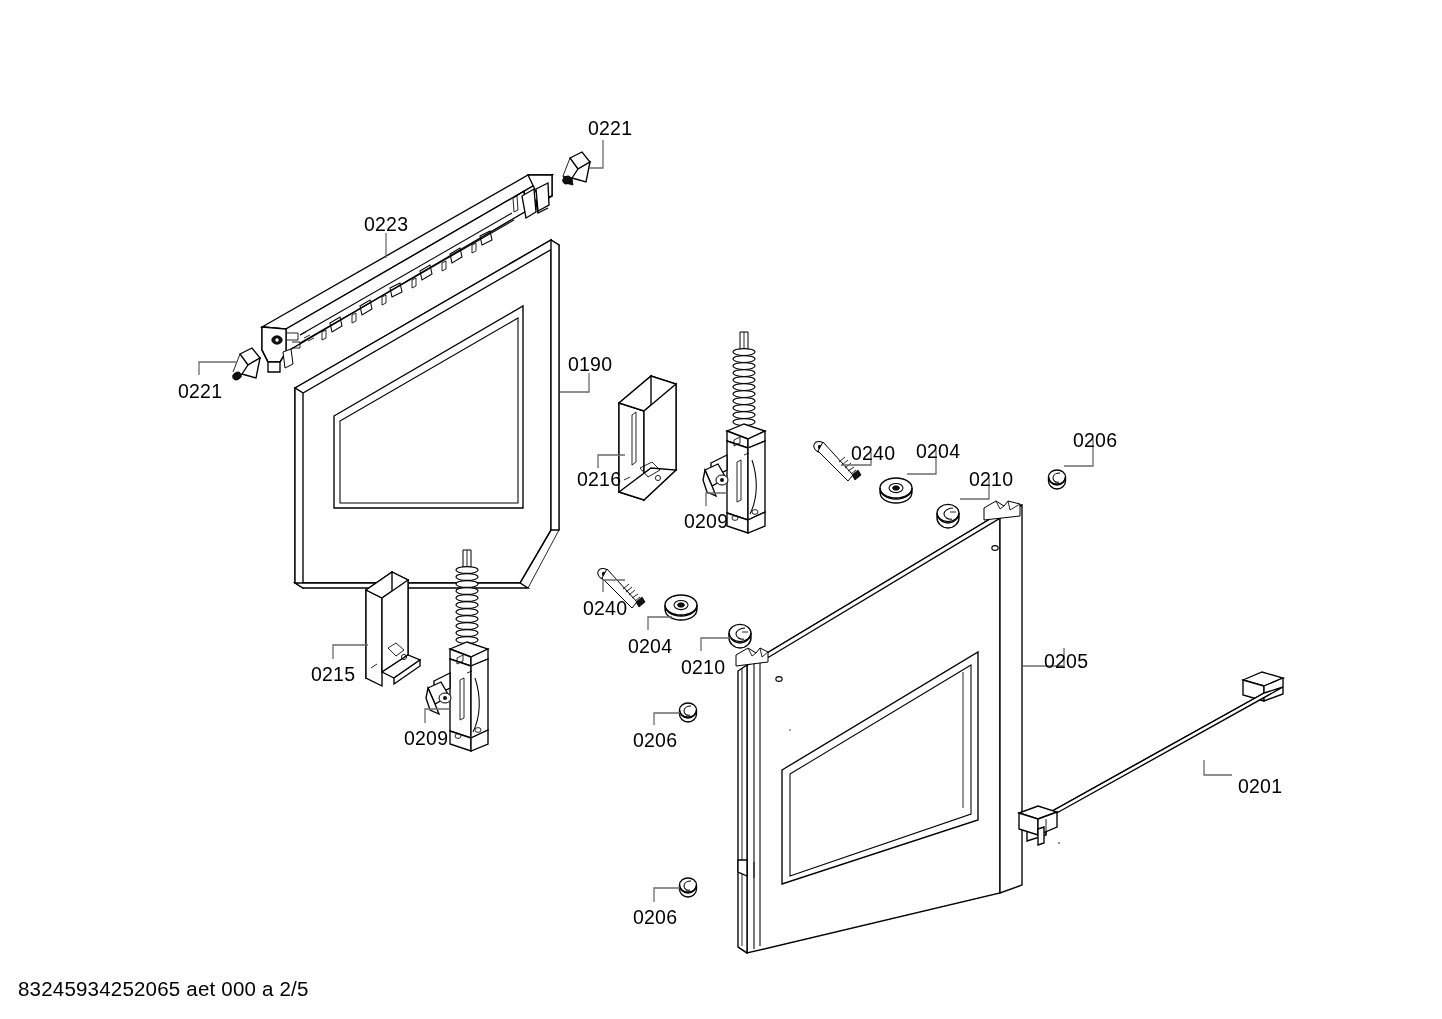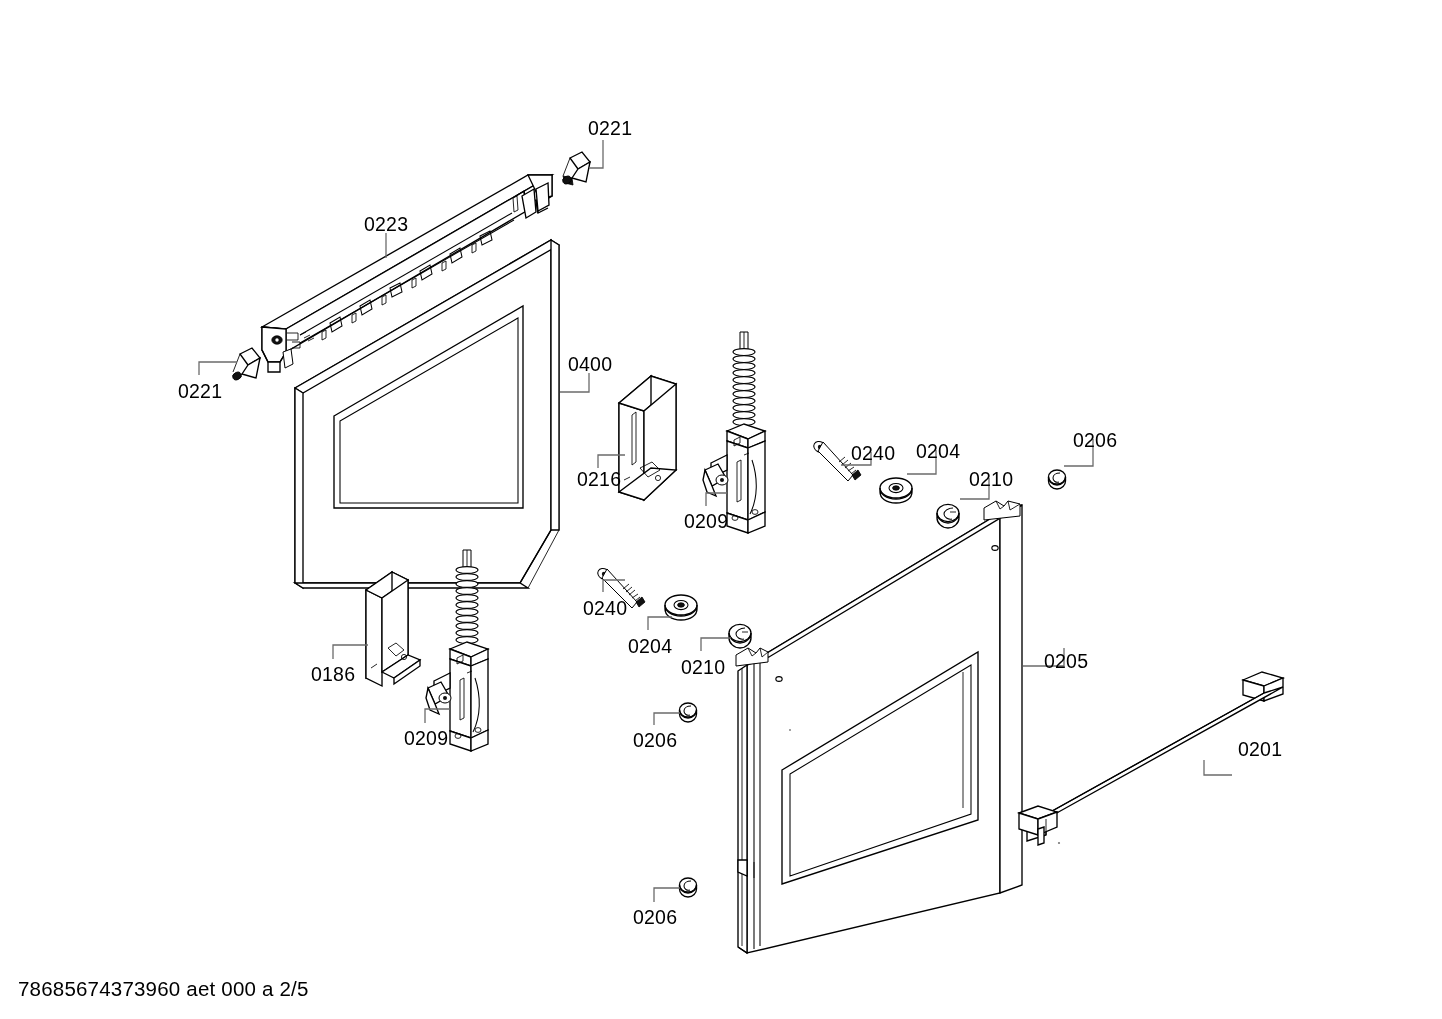--- a/index.html
+++ b/index.html
@@ -426,32 +426,32 @@
       <path class="leader" d="M654 902 L654 888 L680 888"></path>
 
       <path class="leader" d="M1232 775 L1204 775 L1204 760"></path>
     </g>
 
   </svg>
 
   <div class="pn" style="left:588px; top:119px;">0221</div>
   <div class="pn" style="left:364px; top:215px;">0223</div>
   <div class="pn" style="left:178px; top:382px;">0221</div>
-  <div class="pn" style="left:568px; top:355px;">0400</div>
+  <div class="pn" style="left:568px; top:355px;">0190</div>
   <div class="pn" style="left:577px; top:470px;">0216</div>
   <div class="pn" style="left:684px; top:512px;">0209</div>
   <div class="pn" style="left:851px; top:444px;">0240</div>
   <div class="pn" style="left:916px; top:442px;">0204</div>
   <div class="pn" style="left:969px; top:470px;">0210</div>
   <div class="pn" style="left:1073px; top:431px;">0206</div>
-  <div class="pn" style="left:311px; top:665px;">0186</div>
+  <div class="pn" style="left:311px; top:665px;">0215</div>
   <div class="pn" style="left:404px; top:729px;">0209</div>
   <div class="pn" style="left:583px; top:599px;">0240</div>
   <div class="pn" style="left:628px; top:637px;">0204</div>
   <div class="pn" style="left:681px; top:658px;">0210</div>
   <div class="pn" style="left:633px; top:731px;">0206</div>
   <div class="pn" style="left:1044px; top:640px;margin-top:12px;">0205</div>
   <div class="pn" style="left:633px; top:908px;">0206</div>
-  <div class="pn" style="left:1238px; top:740px;">0201</div>
-
-  <div class="footer-text">78685674373960 aet 000 a 2/5</div>
+  <div class="pn" style="left:1238px; top:777px;">0201</div>
+
+  <div class="footer-text">83245934252065 aet 000 a 2/5</div>
 
 </div>
 
 </body></html>

